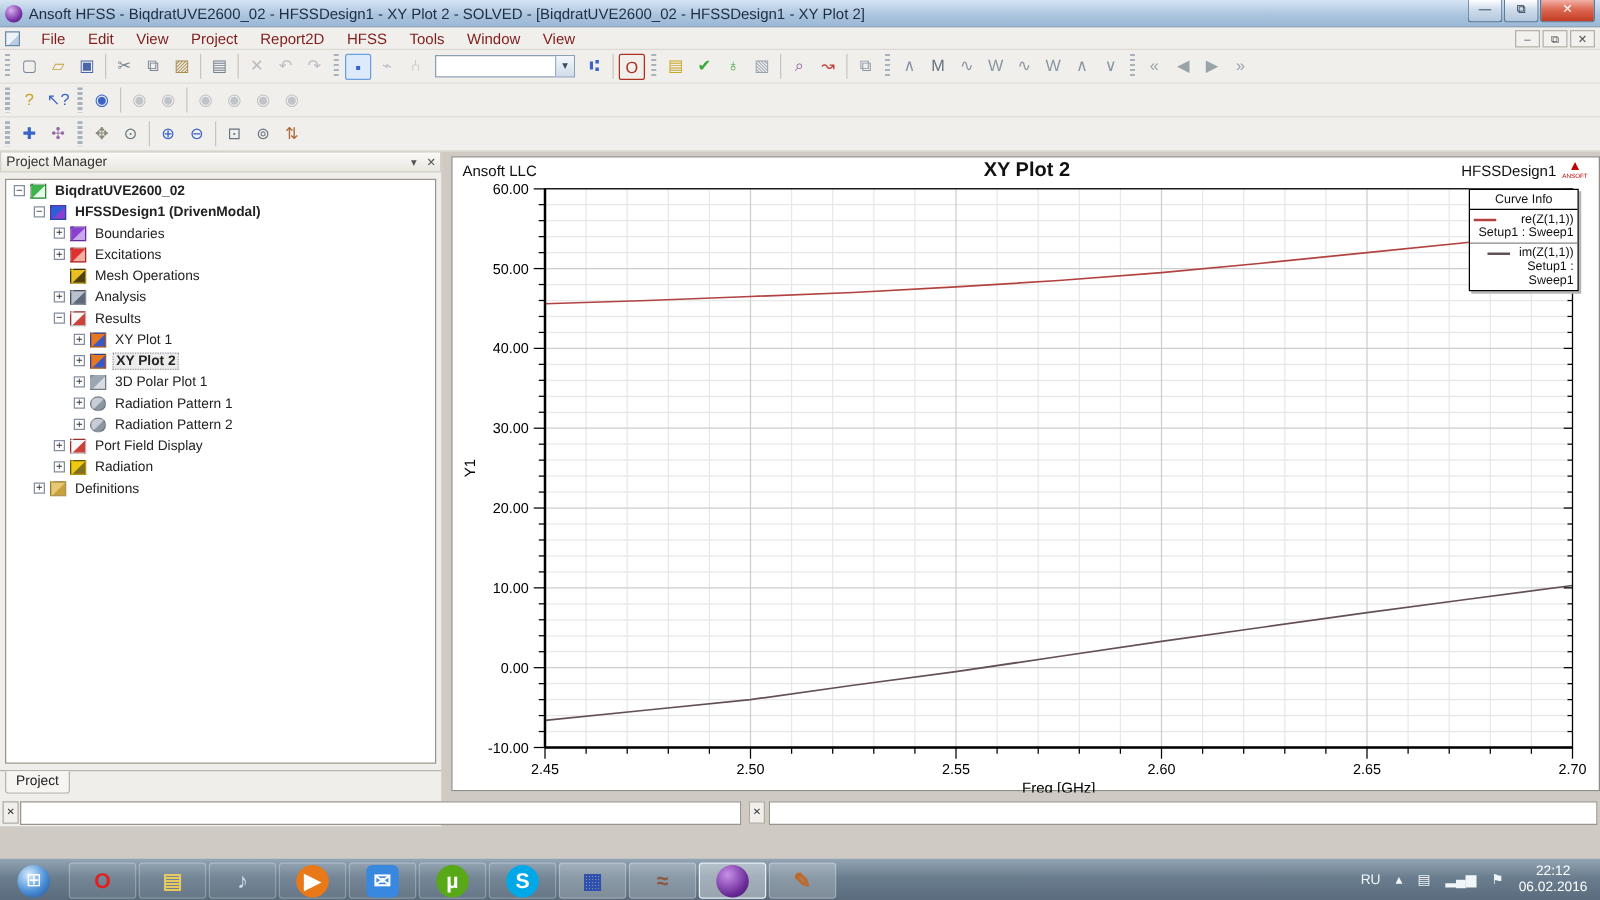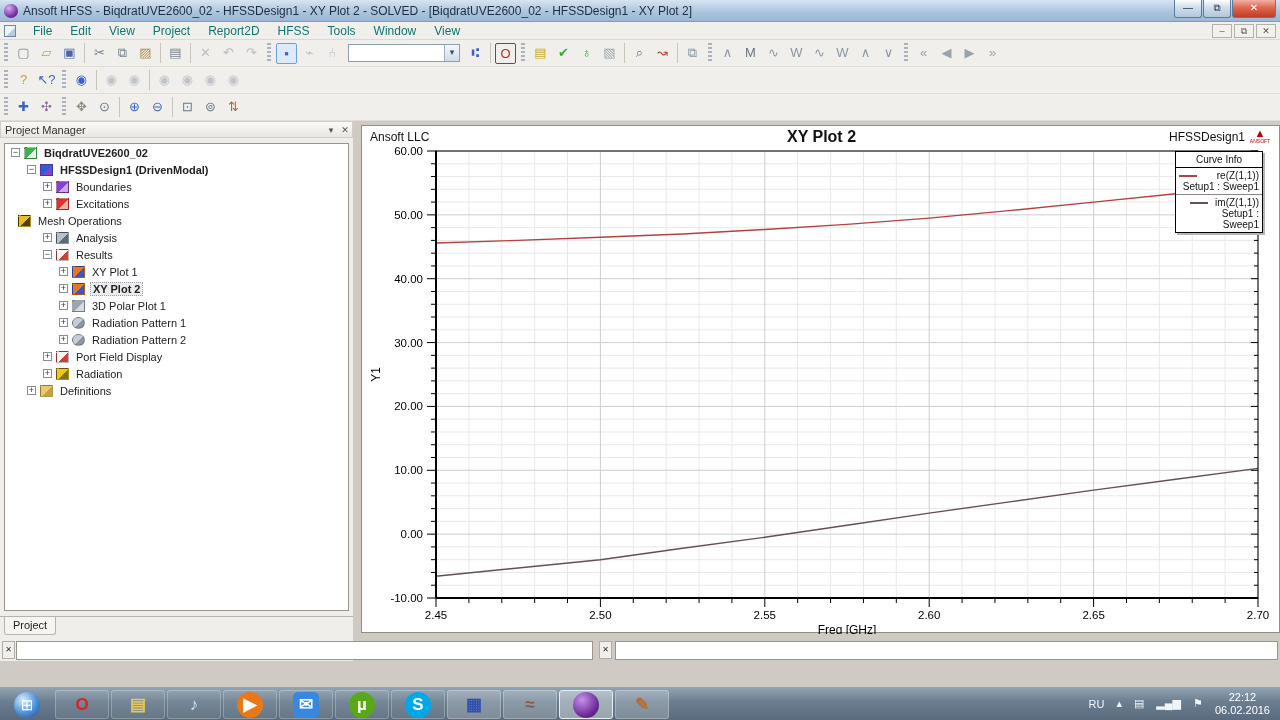--- a/index.html
+++ b/index.html
@@ -16,21 +16,21 @@
   #caption-buttons { margin-left:auto; display:flex; height:18px; margin-top:-4px; }
   .cap-btn { width:28px; height:18px; border:1px solid #5c7a99; border-top:none;
     background:linear-gradient(#fdfeff,#cfdceb 45%,#b3c7dc); font-size:10px; line-height:16px;
     text-align:center; color:#23374d; border-radius:0 0 3px 3px; margin-right:1px; }
   .cap-btn.close { width:44px; background:linear-gradient(#f2b0a4,#dd6852 45%,#c23b22); color:#fff; margin-right:4px; }
 
   
   #menubar { position:absolute; left:0; top:22px; width:1280px; height:18px; background:#f1efec;
     border-bottom:1px solid #dcd9d3; display:flex; align-items:center; }
   #doc-icon { width:12px; height:12px; margin:0 8px 0 4px; background:linear-gradient(135deg,#eef3fa 60%,#b8cce4 60%); border:1px solid #6a87a8; }
-  .menu-item { font-size:12px; color:#0f766e; padding:0 9px; }
+  .menu-item { font-size:12px; color:#7f1d1d; padding:0 9px; }
   #mdi-buttons { margin-left:auto; display:flex; margin-right:4px; }
   .mdi-btn { width:20px; height:14px; border:1px solid #b5b1a8; background:#f3f1ee; font-size:9px;
     line-height:12px; text-align:center; color:#555; margin-left:2px; }
 
   
   .toolbar { position:absolute; left:0; width:1280px; height:27px; background:#f1efec;
     display:flex; align-items:center; border-bottom:1px solid #e0ddd7; }
   #tb1 { top:40px; } #tb2 { top:67px; } #tb3 { top:94px; }
   .grip { width:4px; height:20px; margin:0 4px;
     background:repeating-linear-gradient(#aab2bc 0 2px, transparent 2px 4px); }
@@ -249,21 +249,21 @@
         <div class="tree-row" style="padding-left: 38px;">
           <span class="expand">+</span>
           <span class="node-icon" style="background: linear-gradient(135deg, rgb(138, 63, 208) 55%, rgb(200, 168, 232) 55%);"></span>
           <span class="node-label">Boundaries</span>
         </div>
         <div class="tree-row" style="padding-left: 38px;">
           <span class="expand">+</span>
           <span class="node-icon" style="background: linear-gradient(135deg, rgb(224, 48, 48) 55%, rgb(240, 176, 160) 55%);"></span>
           <span class="node-label">Excitations</span>
         </div>
-        <div class="tree-row" style="">
+        <div class="tree-row" style="padding-left: 38px;">
           <span class="expand hidden"></span>
           <span class="node-icon" style="background: linear-gradient(135deg, rgb(232, 192, 32) 55%, rgb(80, 64, 16) 55%);"></span>
           <span class="node-label">Mesh Operations</span>
         </div>
         <div class="tree-row" style="padding-left: 38px;">
           <span class="expand">+</span>
           <span class="node-icon" style="background: linear-gradient(135deg, rgb(184, 192, 204) 55%, rgb(96, 104, 122) 55%);"></span>
           <span class="node-label">Analysis</span>
         </div>
         <div class="tree-row" style="padding-left: 38px;">

